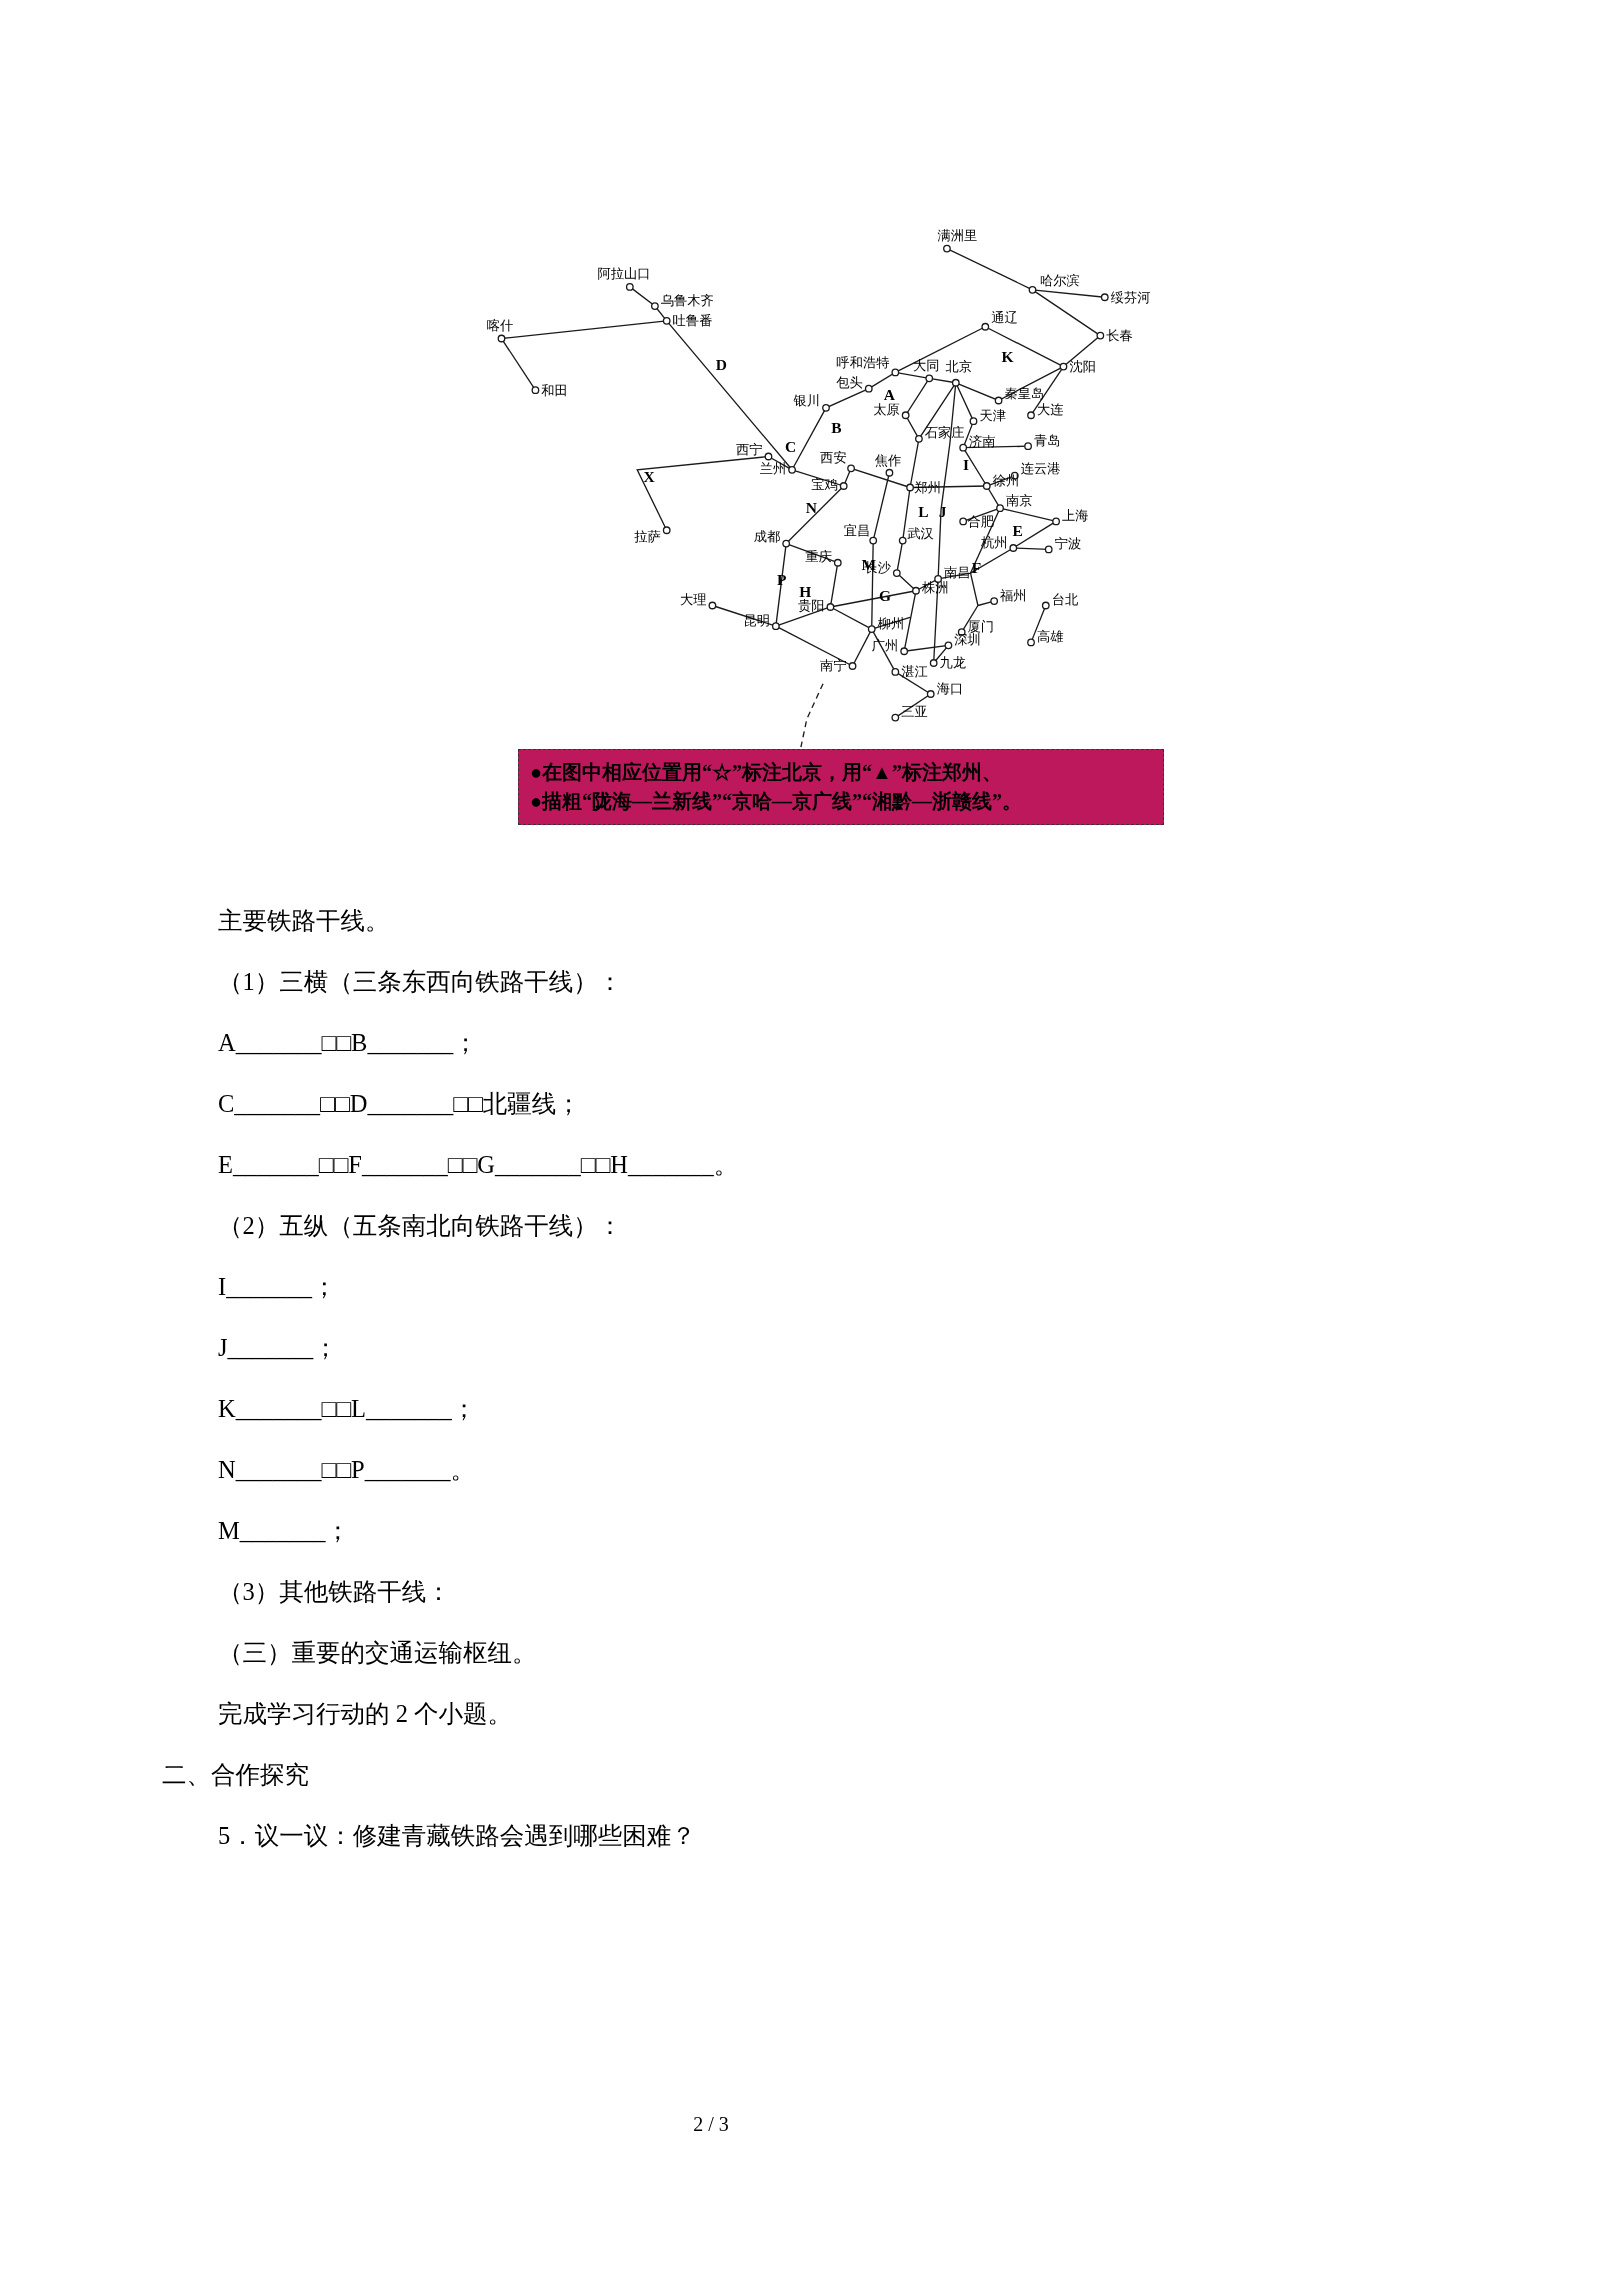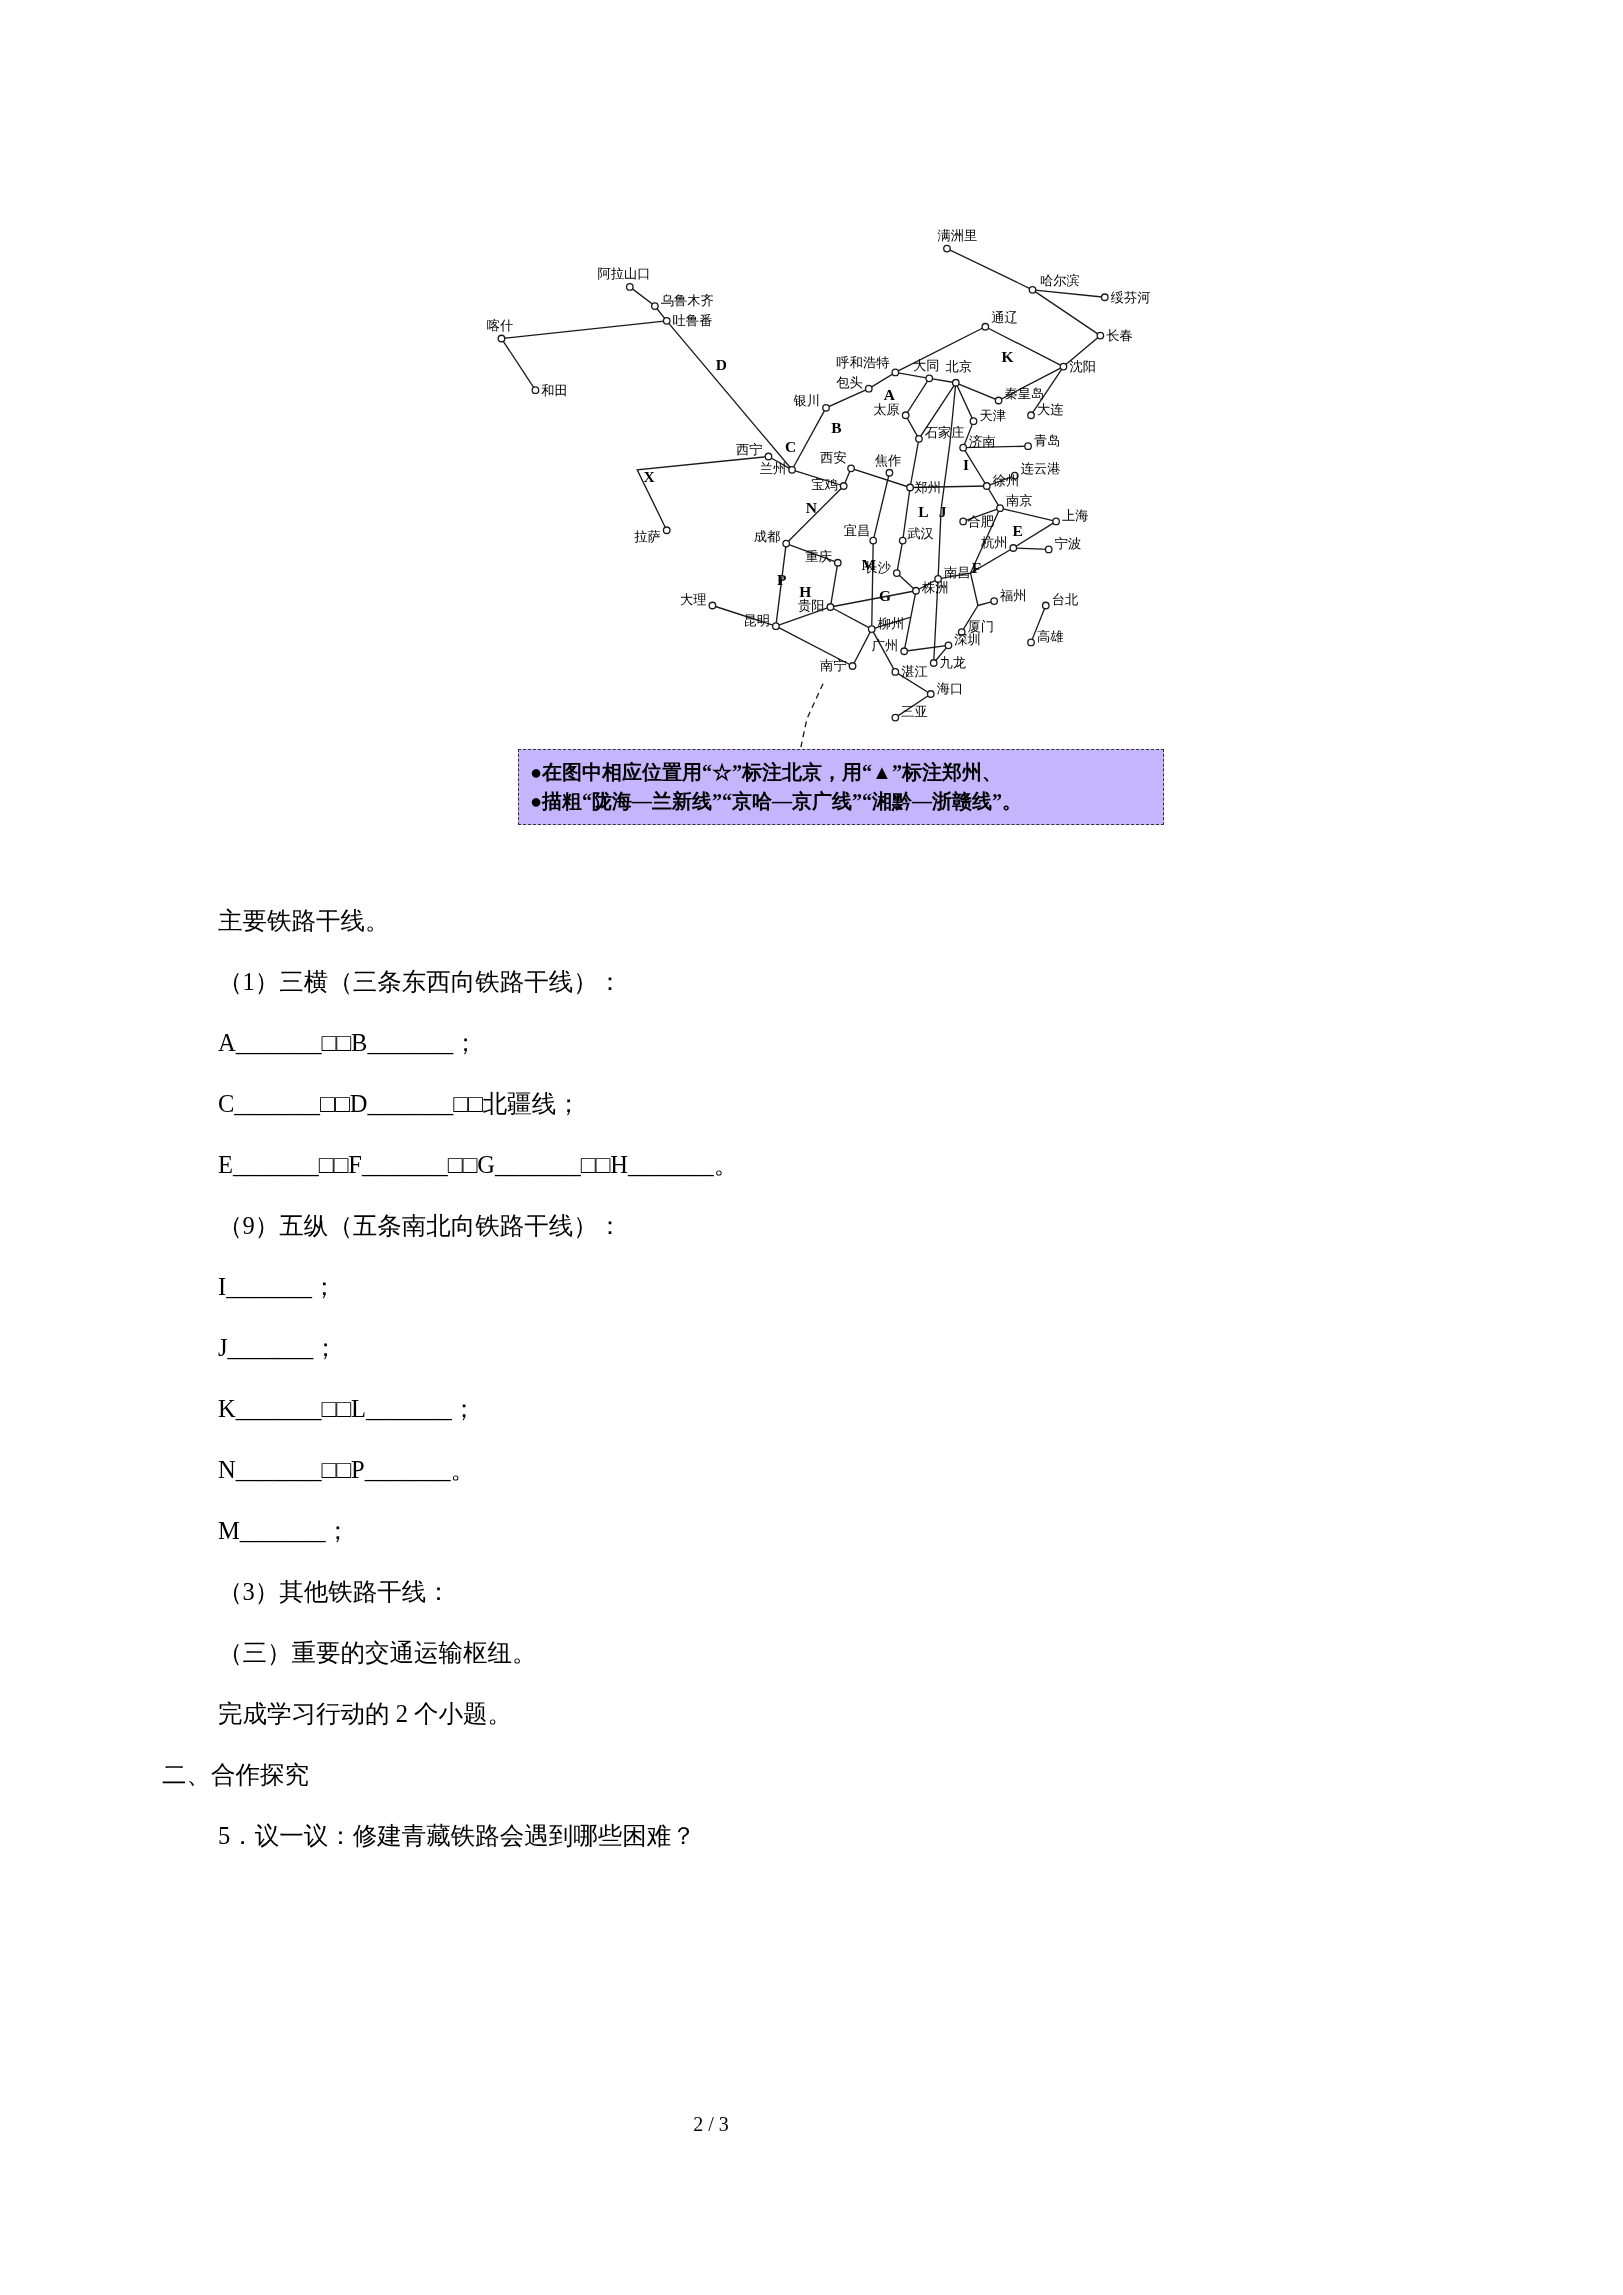--- a/index.html
+++ b/index.html
@@ -29,21 +29,21 @@
     position: absolute;
     left: 518px;
     top: 749px;
     width: 622px;
     border: 1.4px dashed #333;
     padding: 8.2px 11px;
     font-size: 20px;
     font-weight: bold;
     line-height: 29px;
     white-space: nowrap;
-    background: #c4b5fd;
+    background: #be185d;
   }
   .note-box .cont { padding-left: 20.5px; }
   .text-col {
     position: absolute;
     left: 218px;
     top: 890px;
     width: 1282px;
     font-size: 24.5px;
   }
   .ws-line { height: 61px; line-height: 61px; white-space: nowrap; }
@@ -248,21 +248,21 @@
     <div>●在图中相应位置用“☆”标注北京，用“▲”标注郑州、</div>
     <div>●描粗“陇海—兰新线”“京哈—京广线”“湘黔—浙赣线”。</div>
   </div>
 
   <div class="text-col" id="worksheet">
       <div class="ws-line">主要铁路干线。</div>
       <div class="ws-line">（1）三横（三条东西向铁路干线）：</div>
       <div class="ws-line">A_______□□B_______；</div>
       <div class="ws-line">C_______□□D_______□□北疆线；</div>
       <div class="ws-line">E_______□□F_______□□G_______□□H_______。</div>
-      <div class="ws-line">（9）五纵（五条南北向铁路干线）：</div>
+      <div class="ws-line">（2）五纵（五条南北向铁路干线）：</div>
       <div class="ws-line">I_______；</div>
       <div class="ws-line">J_______；</div>
       <div class="ws-line">K_______□□L_______；</div>
       <div class="ws-line">N_______□□P_______。</div>
       <div class="ws-line">M_______；</div>
       <div class="ws-line">（3）其他铁路干线：</div>
       <div class="ws-line">（三）重要的交通运输枢纽。</div>
       <div class="ws-line">完成学习行动的 2 个小题。</div>
       <div class="ws-line outdent">二、合作探究</div>
       <div class="ws-line">5．议一议：修建青藏铁路会遇到哪些困难？</div>

